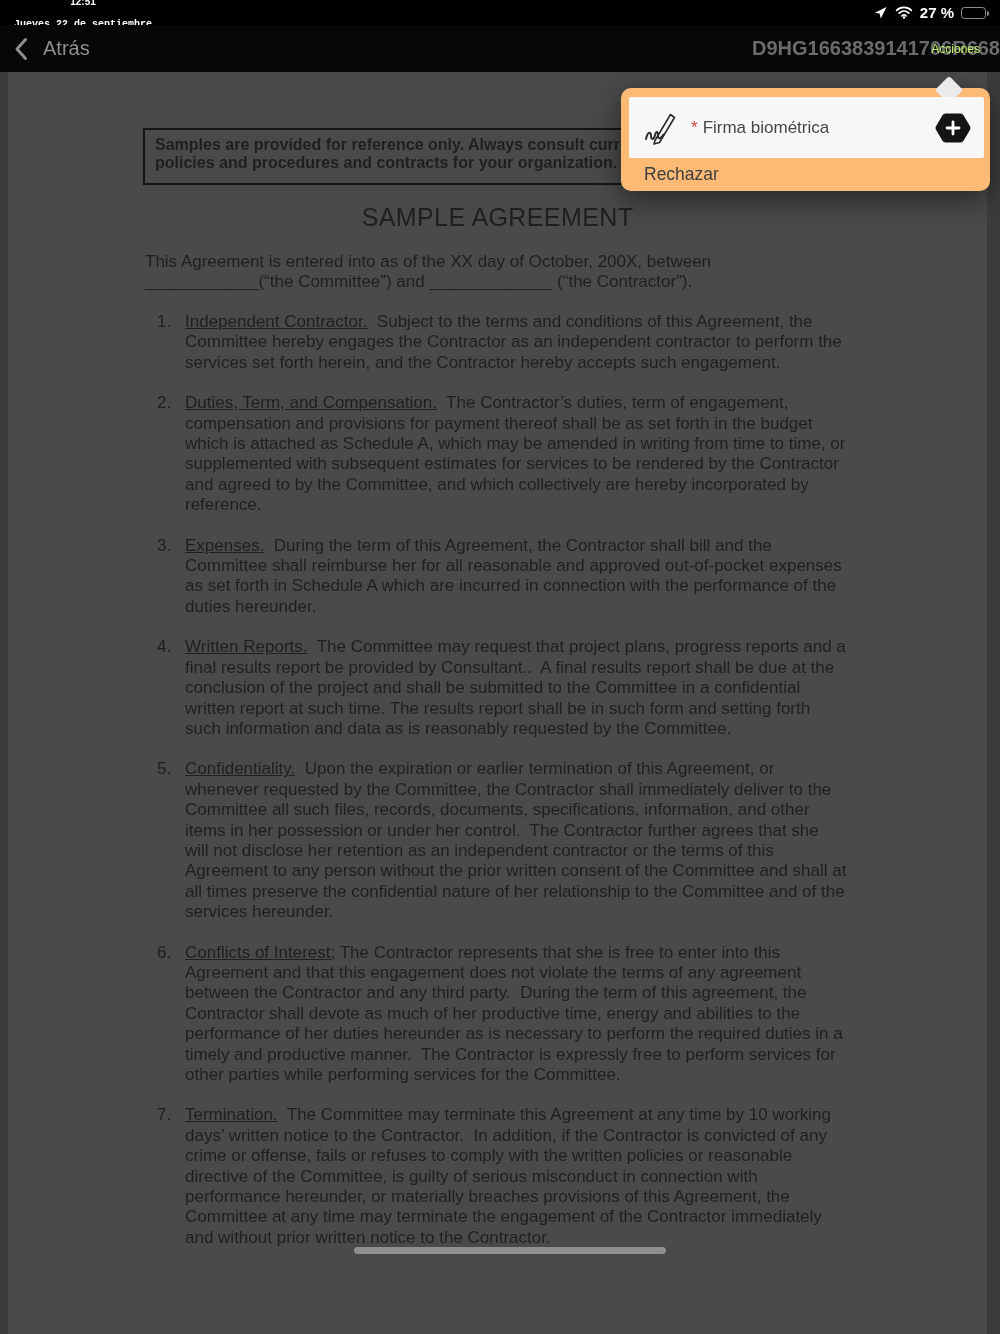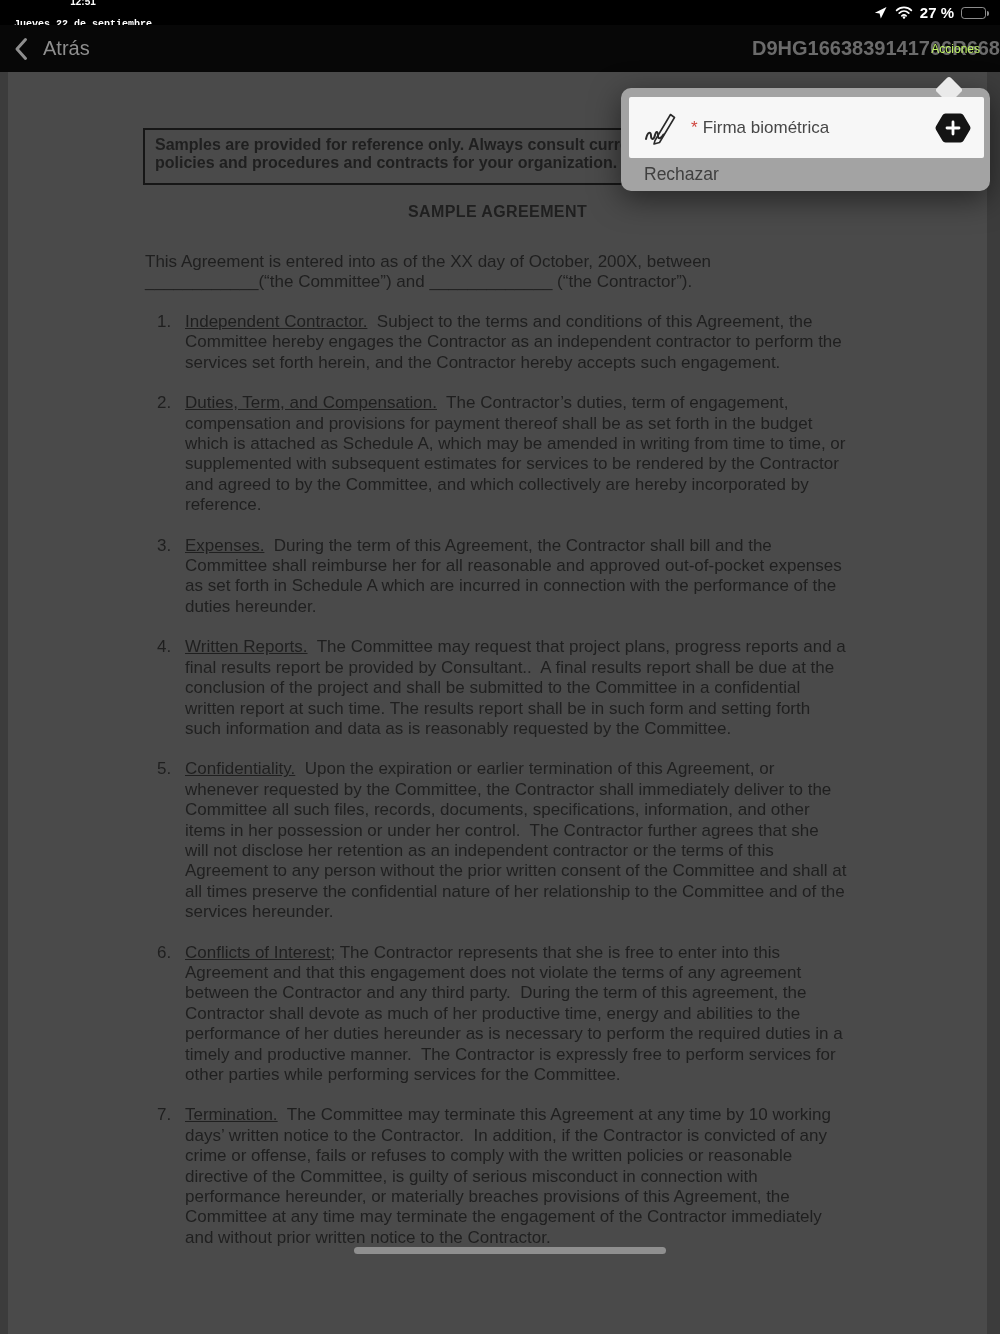--- a/index.html
+++ b/index.html
@@ -29,33 +29,33 @@
   .nav-actions { position:absolute; right:20px; color:#bef264; font-size:12px; cursor:pointer; }
 
   
   .content { position:absolute; left:0; top:72px; width:1000px; height:1262px; background:#3c3c3c; }
   .page { position:absolute; left:8px; top:0; width:979px; height:1262px; background:#4a4a4a;
     color:#1f1f1f; }
   .notice-box { position:absolute; left:135px; top:56px; width:712px; height:57px;
     border:2px solid #161616; overflow:hidden; padding:6px 0 0 10px; }
   .notice-box div { white-space:nowrap; font-weight:700; font-size:16px; line-height:17.5px; }
   .doc-title { position:absolute; left:0; top:131px; width:100%; text-align:center;
-    font-size:16px; font-weight:700; letter-spacing:.4px; }
+    font-size:25px; font-weight:400; letter-spacing:.4px; }
   .intro { position:absolute; left:137px; top:180px; width:692px; font-size:17px;
     line-height:20.4px; white-space:pre-wrap; }
   .sections { position:absolute; left:149px; top:240px; width:700px; }
   .section { display:flex; margin-bottom:20px; font-size:17px; line-height:20.4px; }
   .sec-num { width:28px; flex:none; }
   .sec-text { width:662px; white-space:pre-wrap; }
   .sec-title { text-decoration:underline; }
   .home-indicator { position:absolute; left:354px; top:1247px; width:312px; height:7px;
     border-radius:4px; background:#8f8f8f; }
 
   
-  .popup { position:absolute; left:621px; top:88px; width:369px; background:#a3a3a3;
+  .popup { position:absolute; left:621px; top:88px; width:369px; background:#fdba74;
     border-radius:10px; box-shadow:0 8px 30px rgba(0,0,0,.5); z-index:10; }
   .popup-arrow { position:absolute; left:318px; top:-8px; width:20px; height:20px;
     background:#eaeaea; border-radius:3px; transform:rotate(45deg); }
   .popup-card { position:relative; margin:9px 6px 0 8px; height:61px; background:#f7f7f7;
     border-radius:2px; display:flex; align-items:center; padding:0 10px 0 12px; cursor:pointer; }
   .sig-label { margin-left:10px; font-size:17px; color:#474747; }
   .sig-required { color:#cf453e; margin-right:5px; font-size:17px; }
   .spacer { flex:1; }
   .reject-row { height:33px; display:flex; align-items:center; padding-left:23px;
     font-size:17.5px; color:#3f3f3f; cursor:pointer; border-radius:0 0 10px 10px; }

